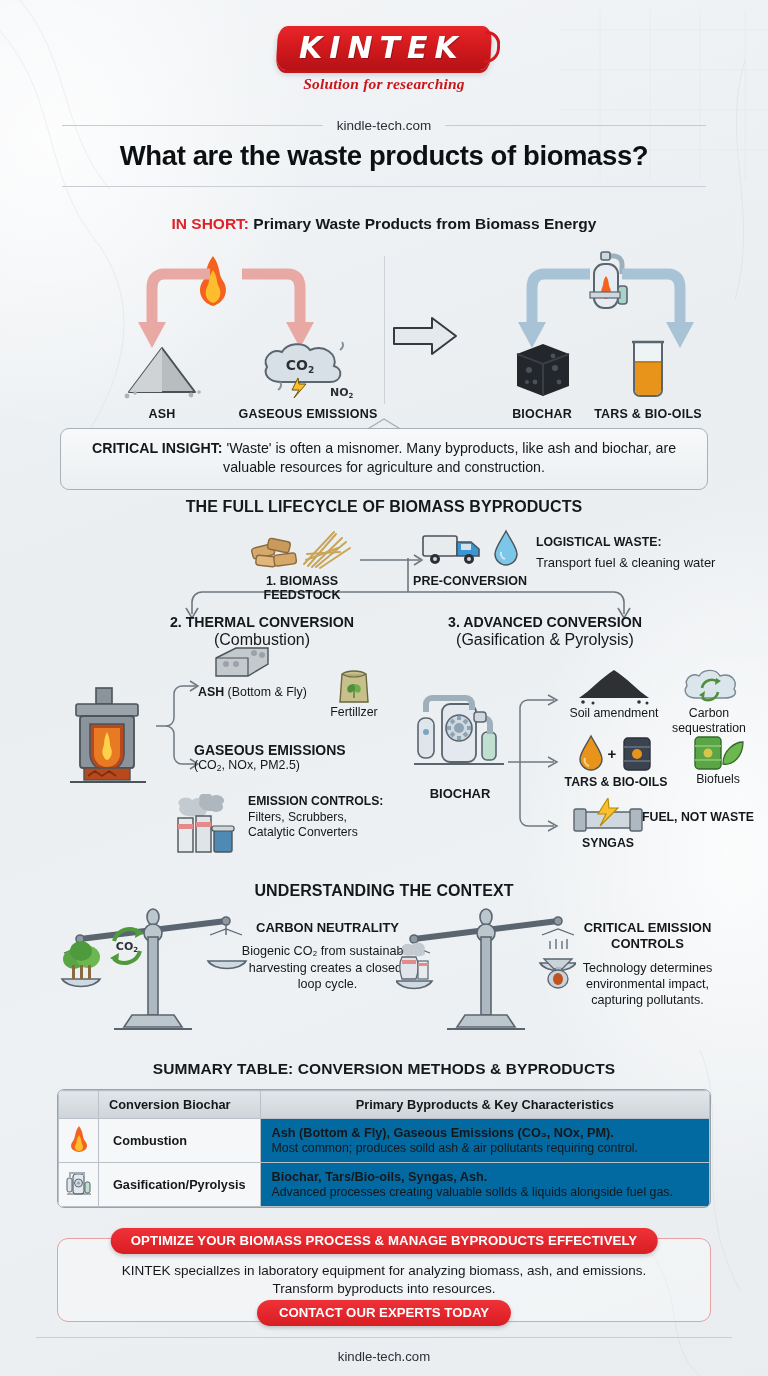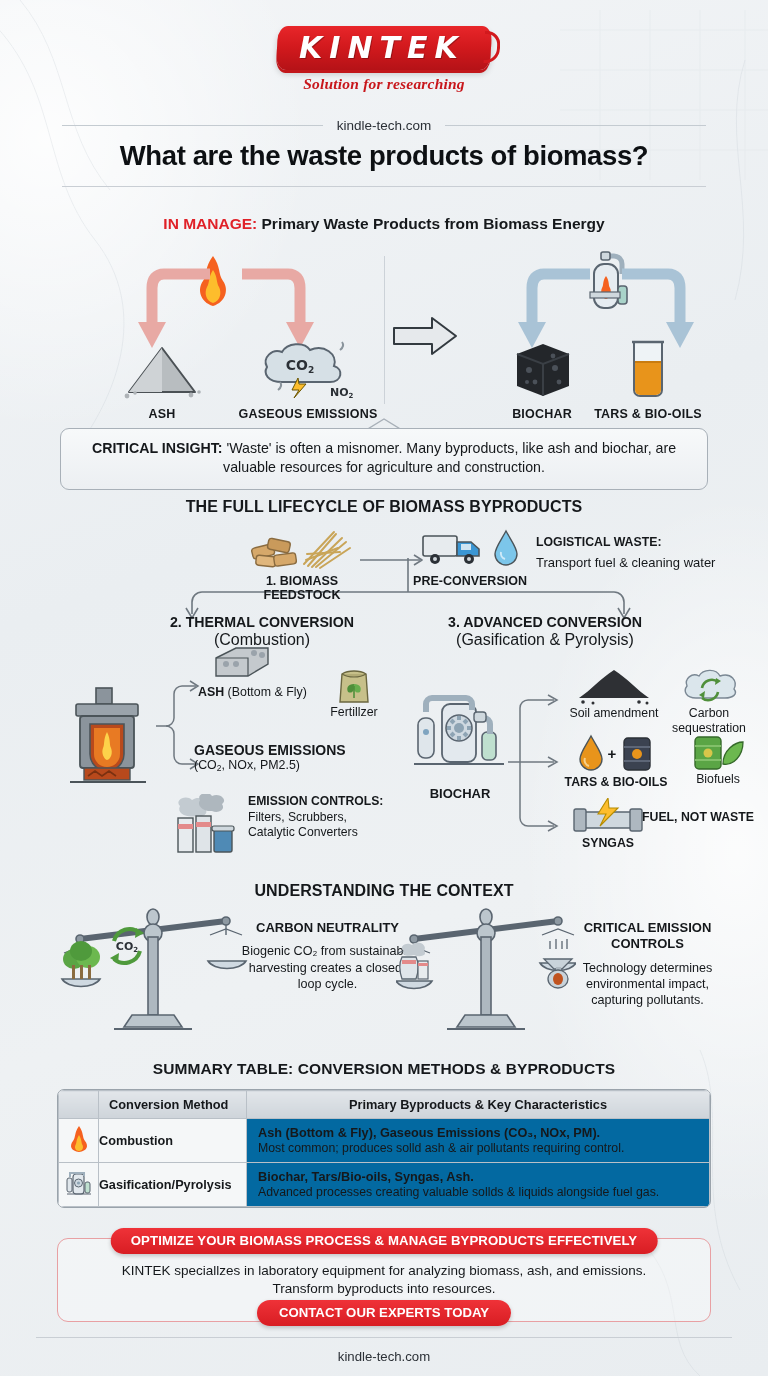--- a/index.html
+++ b/index.html
@@ -137,21 +137,21 @@
   
   .t-table { top:1060px; font-size:15.5px; }
   .tbl { position:absolute; left:57px; right:57px; top:1089px;
          border:1px solid #9aa3ab; border-radius:7px; overflow:hidden;
          background:#fff; }
   .tbl table { width:100%; border-collapse:collapse; }
   .tbl th, .tbl td { border:1px solid #b9c0c7; text-align:left; }
   .tbl thead th { background:linear-gradient(180deg,#e2e6ea,#ced4da); font-size:12.8px; font-weight:700; padding:6px 10px; }
   .tbl thead th.c2 { text-align:center; }
   .tbl td.ic { width:40px; text-align:center; padding:4px 0; background:#f5f7f8; }
-  .tbl td.m { width:148px; font-size:12.7px; font-weight:700; padding:8px 0; background:#f5f7f8;margin-left:28px; }
+  .tbl td.m { width:148px; font-size:12.7px; font-weight:700; padding:8px 14px; background:#f5f7f8;margin-left:28px; }
   .tbl td.d { padding:7px 11px; background:#0369a1; }
   .tbl td.d .l1 { font-size:12.7px; font-weight:700; }
   .tbl td.d .l2 { font-size:12.3px; margin-top:1px; }
 
   
   .cta-box { position:absolute; left:57px; right:57px; top:1238px; height:84px;
              border:1px solid #e8a0a3; border-radius:11px; background:rgba(255,255,255,.35); }
   .pill {
     position:absolute; left:50%; transform:translateX(-50%);
     background: linear-gradient(180deg,#ef3238,#d81d23);
@@ -196,21 +196,21 @@
   <div class="site-rule">
     <div class="ln"></div>
     <div class="txt">kindle-tech.com</div>
     <div class="ln"></div>
   </div>
 
   <div class="headline">What are the waste products of biomass?</div>
   <div class="head-rule"></div>
 
   <div class="inshort">
-    <span class="lead">IN MANAGE:</span>
+    <span class="lead">IN SHORT:</span>
     <span>Primary Waste Products from Biomass Energy</span>
   </div>
 
   <div class="short-panel">
     <div class="vdiv"></div>
 
     <svg style="position:absolute;left:150px;top:6px" width="46" height="54" viewBox="0 0 46 54">
       <path d="M23 2 C14 14 18 20 13 27 C7 35 10 48 23 52 C36 48 39 35 33 27 C28 20 31 13 23 2Z" fill="#f5611f"></path>
       <path d="M23 16 C18 24 20 28 17 33 C14 39 16 47 23 49 C30 47 32 39 29 33 C26 28 28 24 23 16Z" fill="#fdbd2c"></path>
     </svg>
@@ -637,21 +637,21 @@
     <div class="p">Technology determines environmental impact, capturing pollutants.</div>
   </div>
 
   <div class="sec-title t-table">SUMMARY TABLE: CONVERSION METHODS &amp; BYPRODUCTS</div>
 
   <div class="tbl">
     <table>
       <thead>
         <tr>
           <th style="width:40px"></th>
-          <th style="width:148px">Conversion Method</th>
+          <th style="width:148px">Conversion Biochar</th>
           <th class="c2">Primary Byproducts &amp; Key Characteristics</th>
         </tr>
       </thead>
       <tbody>
         <tr>
           <td class="ic">
             <svg width="24" height="28" viewBox="0 0 24 28">
               <path d="M12 1 C7 8 9 12 6 16 C2 21 4 26 12 27 C20 26 22 21 18 16 C15 12 17 8 12 1Z" fill="#f5611f"></path>
               <path d="M12 10 C9 15 10 17 8.5 20 C7 23 9 26 12 26 C15 26 17 23 15.5 20 C14 17 15 15 12 10Z" fill="#fdbd2c"></path>
             </svg>

